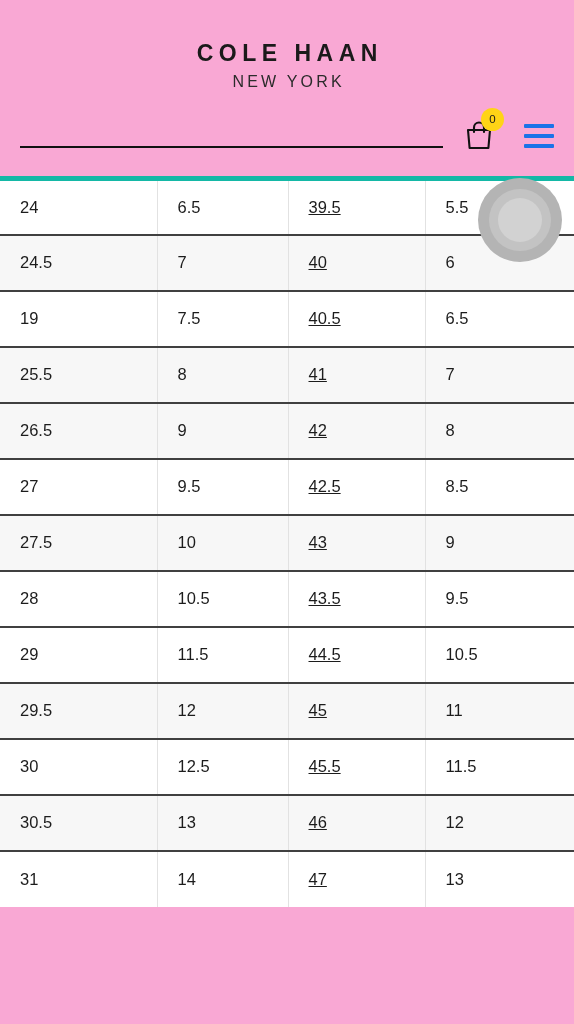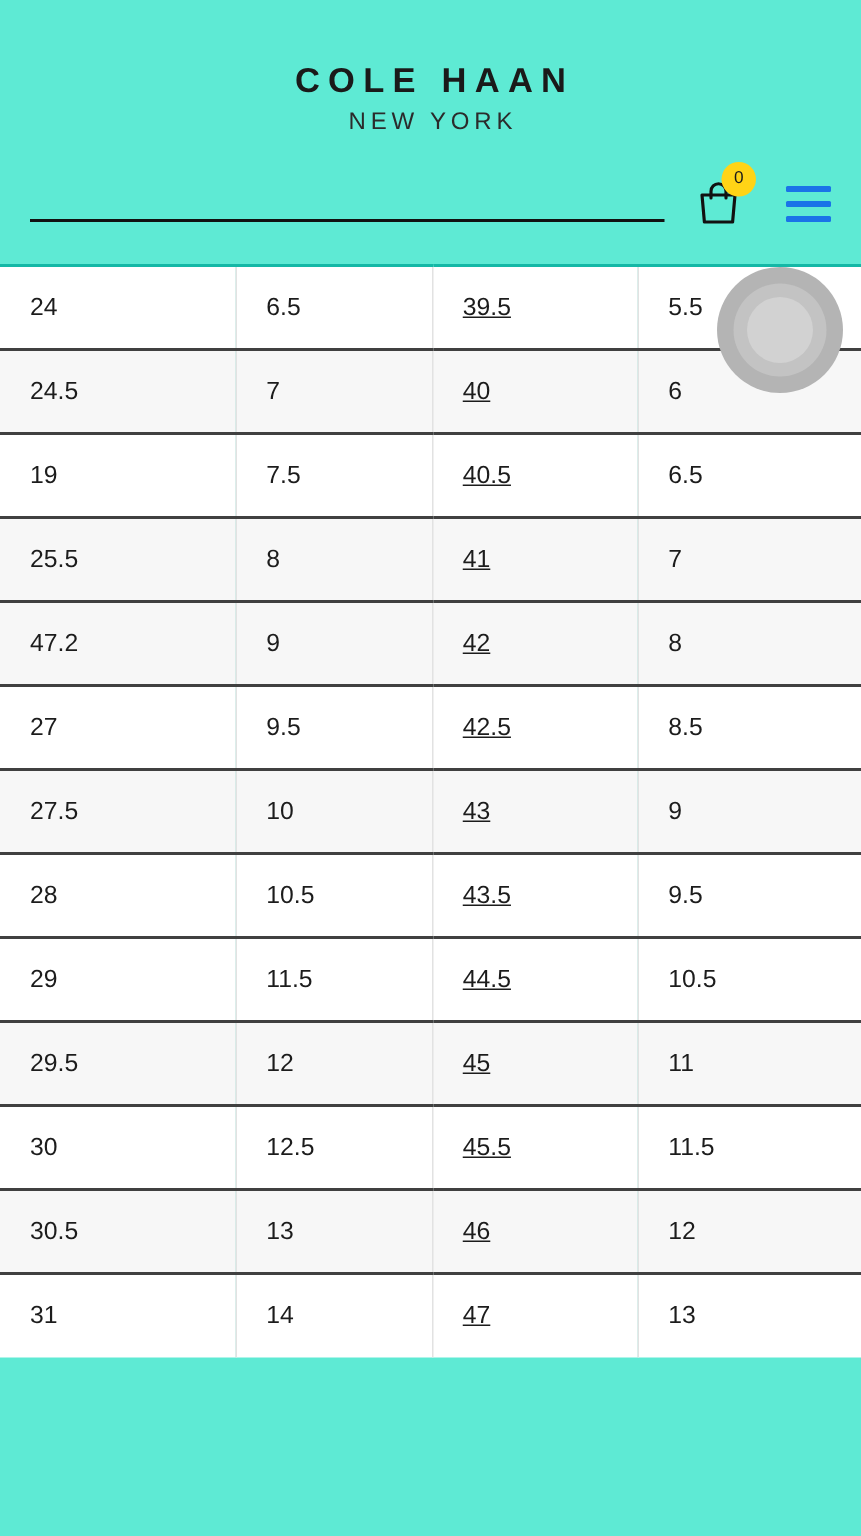--- a/index.html
+++ b/index.html
@@ -9,21 +9,21 @@
     height: 1024px;
     background: #ffffff;
     font-family: "Liberation Sans", sans-serif;
     overflow: hidden;
   }
 
   #screen {
     position: relative;
     width: 574px;
     height: 1024px;
-    background: #5eead4;
+    background: #f9a8d4;
     overflow: hidden;
   }
 
   
   .brand-block {
     padding-top: 42px;
     text-align: center;
   }
 
   .brand-name {
@@ -151,21 +151,21 @@
     border-top: 2px solid #404040;
     border-right: 1px solid #e2e2e2;
     line-height: 1.1;
   }
 
   table.size-table td.c0 { width: 157px; }
   table.size-table td.c1 { width: 131px; }
   table.size-table td.c2 { width: 137px; text-decoration: underline; }
   table.size-table td.c3 { width: 149px; border-right: none; }
 
-  table.size-table tr:first-child td { border-top: 2px solid #14b8a6; }
+  table.size-table tr:first-child td { border-top: 5px solid #14b8a6; }
 
   
   table.size-table td.c0 { border-left: none; }
 
   
   .tap-indicator {
     position: absolute;
     left: 478px;
     top: 178px;
     width: 84px;
@@ -246,21 +246,21 @@
             <td class="c2">40.5</td>
             <td class="c3">6.5</td>
           </tr>
           <tr class="row-even">
             <td class="c0">25.5</td>
             <td class="c1">8</td>
             <td class="c2">41</td>
             <td class="c3">7</td>
           </tr>
           <tr class="row-even">
-            <td class="c0">47.2</td>
+            <td class="c0">26.5</td>
             <td class="c1">9</td>
             <td class="c2">42</td>
             <td class="c3">8</td>
           </tr>
           <tr class="row-odd">
             <td class="c0">27</td>
             <td class="c1">9.5</td>
             <td class="c2">42.5</td>
             <td class="c3">8.5</td>
           </tr>

